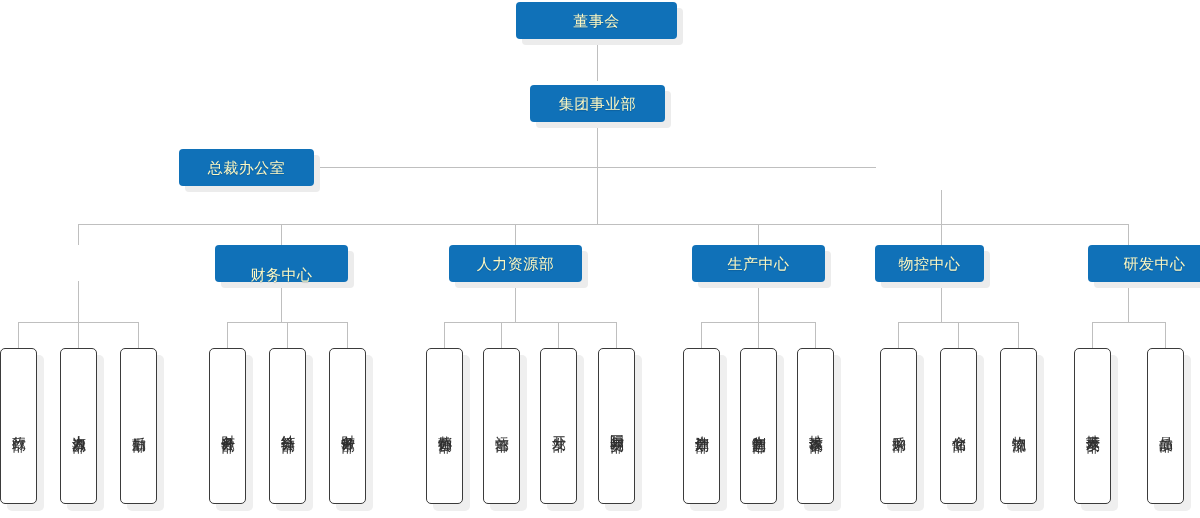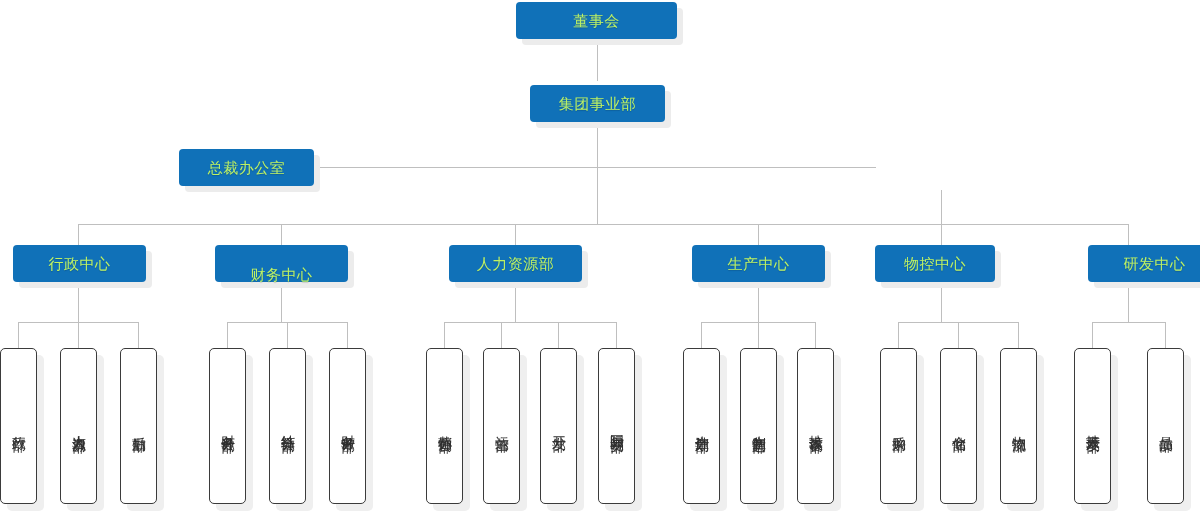--- a/index.html
+++ b/index.html
@@ -32,21 +32,21 @@
     position: absolute;
     background: #1071b8;
     border-radius: 4px;
     box-shadow: 6px 6px 0 0 #ececec;
     display: flex;
     align-items: center;
     justify-content: center;
     box-sizing: border-box;
   }
   .node-blue .label {
-    color: #bef264;
+    color: #fef9c3;
     font-size: 15px;
     line-height: 1;
     letter-spacing: 0.5px;
     white-space: nowrap;
     text-shadow: 0 1px 1px rgba(0,0,0,0.18);
   }
 
   
   .node-dept {
     position: absolute;
@@ -133,33 +133,30 @@
 
   <div class="node-blue" style="left:530px; top:85px; width:135px; height:37px;">
     <span class="label">集团事业部</span>
   </div>
 
   <div class="node-blue" style="left:179px; top:149px; width:135px; height:37px;">
     <span class="label">总裁办公室</span>
   </div>
 
 
-  <div class="node-blue" style="left:13px; top:245px; width:133px; height:37px;">
-    <span class="label">行政中心</span>
-  </div>
   <div class="node-blue" style="left:215px; top:245px; width:133px; height:37px;align-items:flex-end;">
     <span class="label">财务中心</span>
   </div>
   <div class="node-blue" style="left:449px; top:245px; width:133px; height:37px;">
     <span class="label">人力资源部</span>
   </div>
   <div class="node-blue" style="left:692px; top:245px; width:133px; height:37px;">
     <span class="label">生产中心</span>
   </div>
-  <div class="node-blue" style="left:875px; top:245px; width:120px; height:37px;">
+  <div class="node-blue" style="left:875px; top:245px; width:109px; height:37px;">
     <span class="label">物控中心</span>
   </div>
   <div class="node-blue" style="left:1088px; top:245px; width:133px; height:37px;">
     <span class="label">研发中心</span>
   </div>
 
   <div class="node-dept" style="left:0px; top:348px; width:37px; height:156px;">
     <span class="label">行政部</span>
   </div>
   <div class="node-dept" style="left:60px; top:348px; width:37px; height:156px;">

